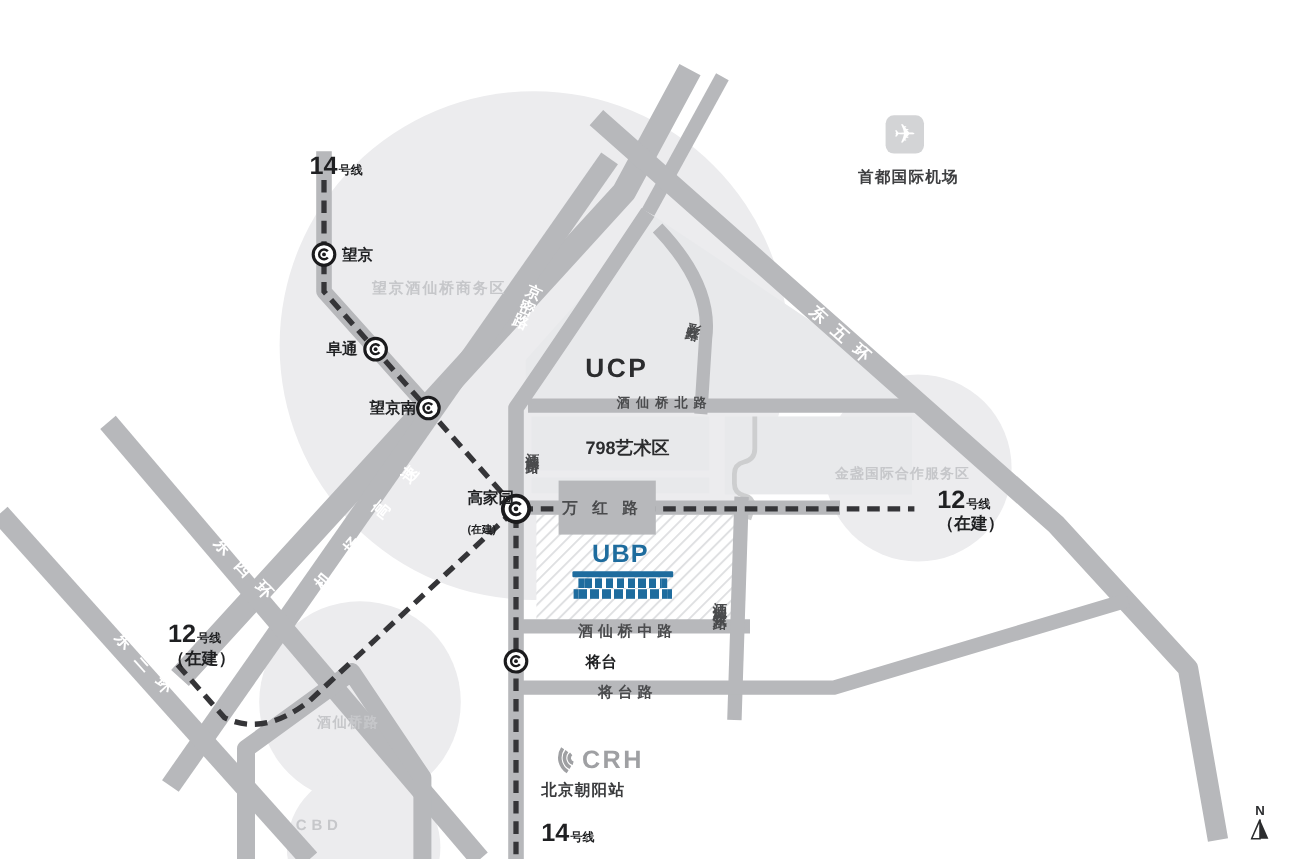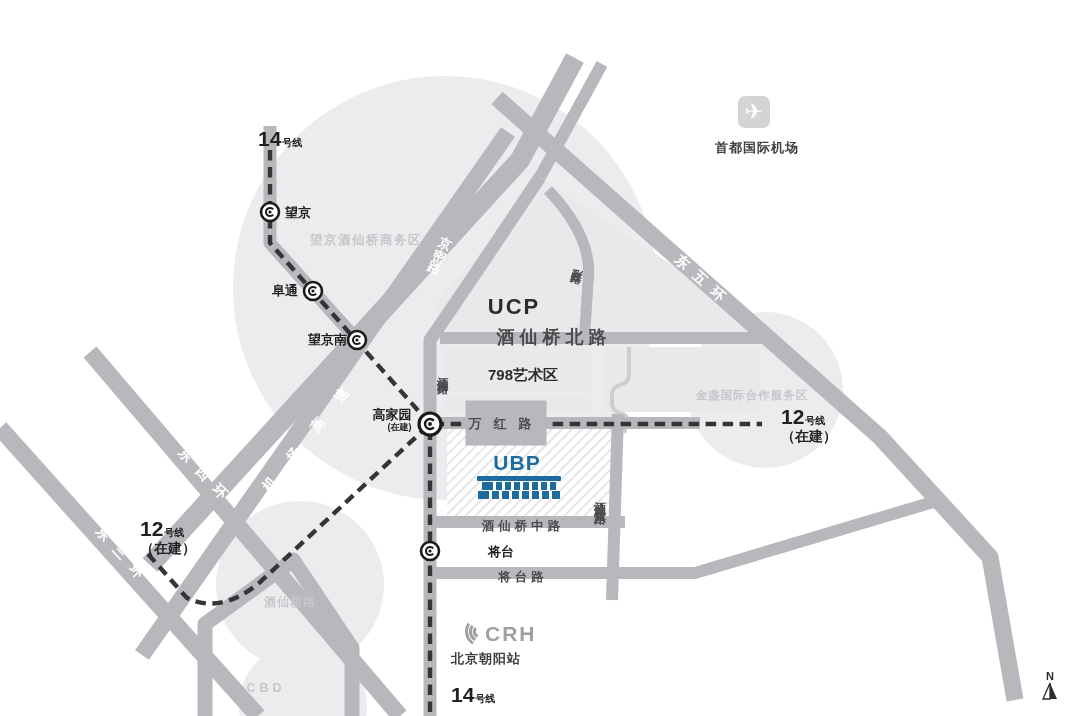--- a/index.html
+++ b/index.html
@@ -10,21 +10,21 @@
   .dark{color:#4a4b4d;}
   .white{color:#ffffff;}
   .light{color:#c6c7ca;}
   .vert{writing-mode:vertical-rl;}
   .onroad{background:#b7b8bb;padding:15px 3px;}
   .line-lbl{position:absolute;color:#1f2022;line-height:1;}
   .line-lbl .num{font-size:21px;font-weight:800;margin-top:47px;}
   .line-lbl .suf{font-size:10px;font-weight:700;margin-left:1px;}
   .line-lbl .status{font-size:14px;font-weight:700;margin-top:2px;text-align:center;}
   .stn-lbl{position:absolute;color:#1f2022;font-size:13px;font-weight:800;line-height:1;white-space:nowrap;}
-  .stn-status{font-size:9px;font-weight:700;text-align:right;margin-top:2px;}
+  .stn-status{font-size:9px;font-weight:700;text-align:left;margin-top:16px;}
   .big-name{color:#2b2c2e;font-weight:800;}
   #ubp-label{color:#1e6c9e;font-size:21px;font-weight:800;letter-spacing:1px;}
   #airport-icon{position:absolute;left:738px;top:96px;width:32px;height:32px;background:#d3d4d6;
        border-radius:7px;color:#fff;font-size:22px;display:flex;align-items:center;justify-content:center;}
   #building{position:absolute;left:477px;top:476px;width:84px;}
   #building .roof{height:5px;background:#1e6c9e;border-radius:1px;}
   #building .f1{height:8px;margin:1px 5px 0;border-left:5px solid #1e6c9e;border-right:5px solid #1e6c9e;
        background:repeating-linear-gradient(90deg,#1e6c9e 0 6px,#fff 6px 9px);}
   #building .f2{height:8px;margin:1px 1px 0;border-left:4px solid #1e6c9e;border-right:4px solid #1e6c9e;
        background:repeating-linear-gradient(90deg,#1e6c9e 0 7px,#fff 7px 10px);}
@@ -105,35 +105,35 @@
     <div class="status">（在建）</div>
   </div>
   <div class="line-lbl" style="left:781px;top:406px;">
     <div><span class="num">12</span><span class="suf">号线</span></div>
     <div class="status">（在建）</div>
   </div>
 
   <div class="stn-lbl" style="left:285px;top:206px;">望京</div>
   <div class="stn-lbl" style="left:272px;top:284px;">阜通</div>
   <div class="stn-lbl" style="left:308px;top:333px;">望京南</div>
-  <div class="stn-lbl" style="left:392px;top:408px;transform:translateX(-50%);text-align:center;">
+  <div class="stn-lbl" style="left:409px;top:408px;transform:translateX(-50%);text-align:center;">
     <div>高家园</div>
     <div class="stn-status">(在建)</div>
   </div>
   <div class="stn-lbl" style="left:448px;top:545px;margin-left:40px;">将台</div>
 
   <div class="lbl white vert" style="left:444px;top:246px;font-size:13px;letter-spacing:14px;transform:translate(-50%,-50%) rotate(24deg);">京密路</div>
   <div class="lbl white" style="left:313px;top:430px;font-size:14px;letter-spacing:24px;transform:translate(-50%,-50%) rotate(-51deg);">机场高速</div>
   <div class="lbl white" style="left:124px;top:556px;font-size:14px;letter-spacing:11px;transform:translate(-50%,-50%) rotate(48deg);">东三环</div>
   <div class="lbl white" style="left:207px;top:477px;font-size:14px;letter-spacing:11px;transform:translate(-50%,-50%) rotate(47deg);">东四环</div>
   <div class="lbl white" style="left:704px;top:281px;font-size:14px;letter-spacing:10px;transform:translate(-50%,-50%) rotate(42deg);">东五环</div>
 
   <div class="lbl dark vert" style="left:580px;top:263px;font-size:11px;letter-spacing:2px;transform:translate(-50%,-50%) rotate(16deg);">彩虹路</div>
   <div class="lbl dark vert" style="left:442px;top:372px;font-size:11.5px;letter-spacing:2px;">酒仙桥路</div>
-  <div class="lbl dark" style="left:554px;top:337px;font-size:18px;letter-spacing:5px;text-align:center;">酒仙桥北路</div>
+  <div class="lbl dark" style="left:554px;top:337px;font-size:11px;letter-spacing:5px;text-align:center;">酒仙桥北路</div>
   <div class="lbl dark" style="left:506px;top:423px;font-size:13px;letter-spacing:12px;"><span class="onroad">万红路</span></div>
   <div class="lbl dark" style="left:523px;top:526px;font-size:12.5px;letter-spacing:4px;">酒仙桥中路</div>
   <div class="lbl dark vert" style="left:600px;top:499px;font-size:12px;letter-spacing:3px;">酒仙桥东路</div>
   <div class="lbl dark" style="left:523px;top:577px;font-size:12.5px;letter-spacing:4px;">将台路</div>
 
   <div class="lbl light" style="left:366px;top:240px;font-size:12.5px;letter-spacing:1.5px;">望京酒仙桥商务区</div>
   <div class="lbl light" style="left:752px;top:396px;font-size:11.5px;letter-spacing:1px;">金盏国际合作服务区</div>
   <div class="lbl light" style="left:290px;top:602px;font-size:12px;letter-spacing:1px;">酒仙桥路</div>
   <div class="lbl light" style="left:266px;top:688px;font-size:12.5px;letter-spacing:4px;font-weight:800;">CBD</div>
   <div class="lbl big-name" style="left:514px;top:307px;font-size:22px;letter-spacing:2px;">UCP</div>

